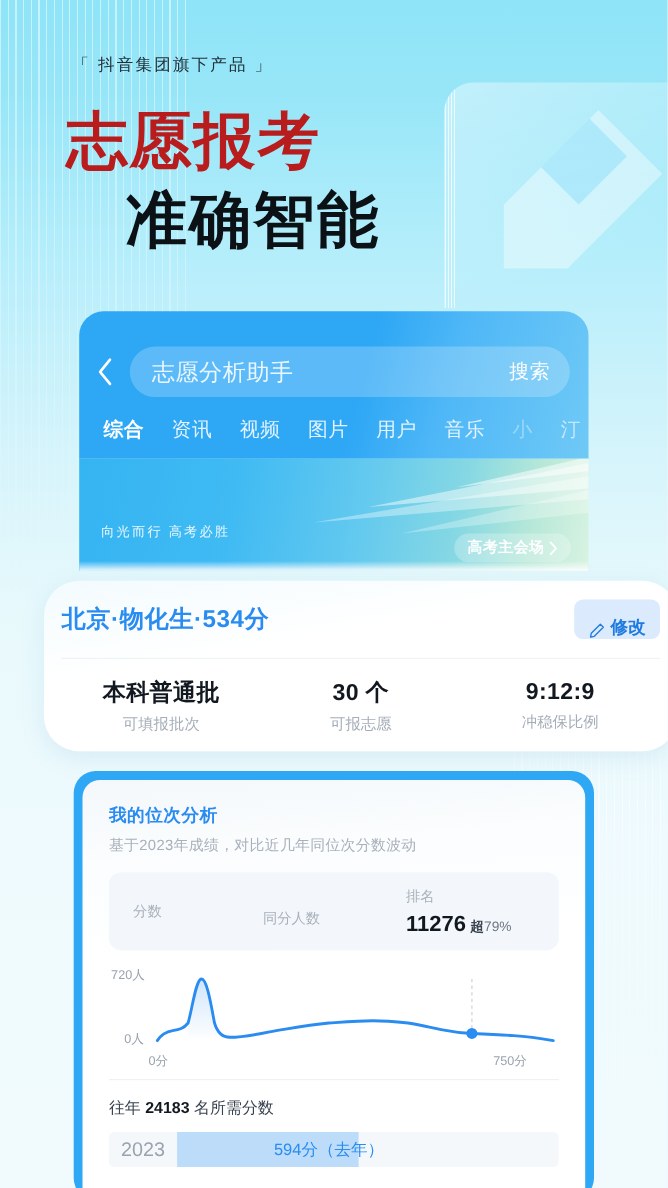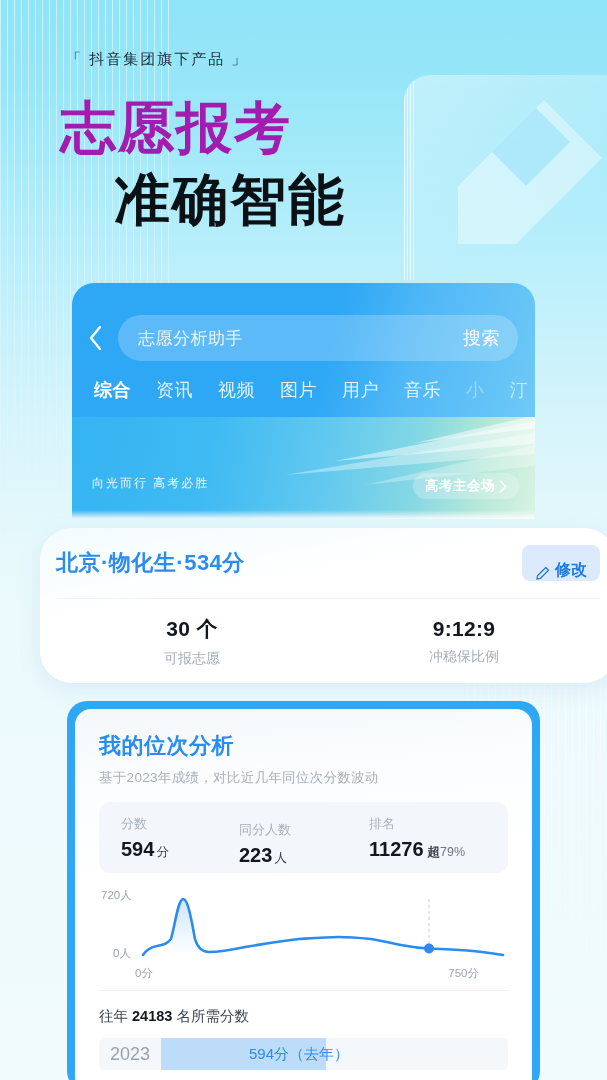--- a/index.html
+++ b/index.html
@@ -50,21 +50,21 @@
     pointer-events:none;
   }
 
   
   #tagline{
     position:absolute;left:66px;top:50px;
     font-size:15px;letter-spacing:2px;color:#20303a;white-space:nowrap;
   }
   #headline1{
     position:absolute;left:60px;top:100px;
-    font-size:56px;font-weight:bold;color:#a21caf;letter-spacing:2px;
+    font-size:56px;font-weight:bold;color:#b91c1c;letter-spacing:2px;
     line-height:1;white-space:nowrap;
   }
   #headline2{
     position:absolute;left:114px;top:172px;
     font-size:56px;font-weight:bold;color:#0c1116;letter-spacing:2px;
     line-height:1;white-space:nowrap;
   }
 
   
   #phone{
@@ -85,21 +85,21 @@
   #back-icon{
     width:46px;display:flex;align-items:center;justify-content:center;
     color:#fff;
   }
   #search-box{
     flex:1;height:46px;margin-right:17px;border-radius:23px;
     background:rgba(255,255,255,.22);
     display:flex;align-items:center;padding:0 18px 0 20px;box-sizing:border-box;
   }
   #search-input-text{
-    flex:1;color:#eaf6ff;font-size:17px;letter-spacing:.5px;
+    flex:1;color:#eaf6ff;font-size:21px;letter-spacing:.5px;
   }
   #search-btn{color:#fff;font-size:18px;font-weight:500;letter-spacing:.5px;}
 
   #tabs{
     position:absolute;left:0;top:86px;width:100%;height:42px;
     display:flex;align-items:center;padding-left:22px;box-sizing:border-box;
     overflow:hidden;
   }
   .tab{
     color:#e3f3ff;font-size:18px;margin-right:25px;white-space:nowrap;
@@ -119,21 +119,21 @@
   #ai-title{
     position:absolute;left:20px;top:17px;
     font-size:29px;font-weight:bold;color:#fff;letter-spacing:0px;
     text-shadow:0 1px 2px rgba(0,90,140,.12);
   }
   #ai-sub{
     position:absolute;left:20px;top:58px;
     font-size:12px;color:#eaf8ff;letter-spacing:2px;
   }
   #main-venue-btn{
-    position:absolute;right:16px;top:56px;height:26px;
+    position:absolute;right:16px;top:68px;height:26px;
     background:rgba(255,255,255,.25);border-radius:13px;
     padding:0 12px;display:flex;align-items:center;gap:4px;
     color:#fff;font-size:13.5px;font-weight:bold;letter-spacing:.5px;
   }
   #ai-banner-fade{
     position:absolute;left:0;bottom:0;width:100%;height:9px;
     background:linear-gradient(180deg,rgba(255,255,255,0),rgba(255,255,255,.92));
   }
 
   
@@ -165,21 +165,21 @@
   #rank-frame{
     position:absolute;left:-5px;top:418px;width:473px;height:390px;
     background:#2ea7f5;border-radius:20px;
   }
   #rank-card{
     position:absolute;left:8px;top:8px;right:8px;bottom:-20px;
     background:linear-gradient(175deg,#f4f8fb 0%,#fbfdfe 18%,#ffffff 42%,#ffffff 100%);
     border-radius:16px;
     padding:22px 24px 0 24px;box-sizing:border-box;overflow:hidden;
   }
-  #rank-title{color:#2a8cf0;font-size:22px;font-weight:bold;letter-spacing:.5px;}
+  #rank-title{color:#2a8cf0;font-size:16px;font-weight:bold;letter-spacing:.5px;}
   #rank-sub{color:#a8b0ba;font-size:13.5px;margin-top:8px;letter-spacing:.3px;}
   #rank-stats{
     margin-top:15px;height:71px;background:#f3f7fb;border-radius:11px;
     display:flex;align-items:center;padding:0 0 0 22px;box-sizing:border-box;
   }
   .rstat{min-width:118px;}
   .rstat:nth-child(2){min-width:130px;margin-top:12px;}
   .rstat .l{font-size:13px;color:#a8b0ba;}
   .rstat .v{margin-top:5px;font-size:20px;font-weight:bold;color:#121820;white-space:nowrap;}
   .rstat .v .u{font-size:12.5px;font-weight:normal;color:#3a4450;margin-left:2px;}
@@ -277,47 +277,45 @@
       <span id="profile-title">北京·物化生·534分</span>
       <span id="edit-btn">
         <svg width="15" height="15" viewBox="0 0 16 16">
           <path d="M11.5 1.6 L14.4 4.5 L5.6 13.3 L2 14 L2.7 10.4 Z" fill="none" stroke="#1f7be0" stroke-width="1.3" stroke-linejoin="round"></path>
         </svg>
         <span>修改</span>
       </span>
     </div>
     <div id="profile-stats">
       <div class="pstat">
+        <div class="v">本科普通批</div>
+        <div class="l">可填报批次</div>
+      </div>
+      <div class="pstat">
         <div class="v">30 个</div>
         <div class="l">可报志愿</div>
       </div>
       <div class="pstat">
         <div class="v">9:12:9</div>
         <div class="l">冲稳保比例</div>
       </div>
     </div>
   </div>
 
   <div id="rank-frame">
     <div id="rank-card">
       <div id="rank-title">我的位次分析</div>
       <div id="rank-sub">基于2023年成绩，对比近几年同位次分数波动</div>
 
       <div id="rank-stats">
         <div class="rstat">
           <div class="l">分数</div>
-          <div class="v">
-            <span>594</span><span class="u">分</span>
-          </div>
         </div>
         <div class="rstat">
           <div class="l">同分人数</div>
-          <div class="v">
-            <span>223</span><span class="u">人</span>
-          </div>
         </div>
         <div class="rstat">
           <div class="l">排名</div>
           <div class="v">
             <span>11276</span><span class="u2">超</span><span class="u3">79%</span>
           </div>
         </div>
       </div>
 
       <div id="chart-wrap">

